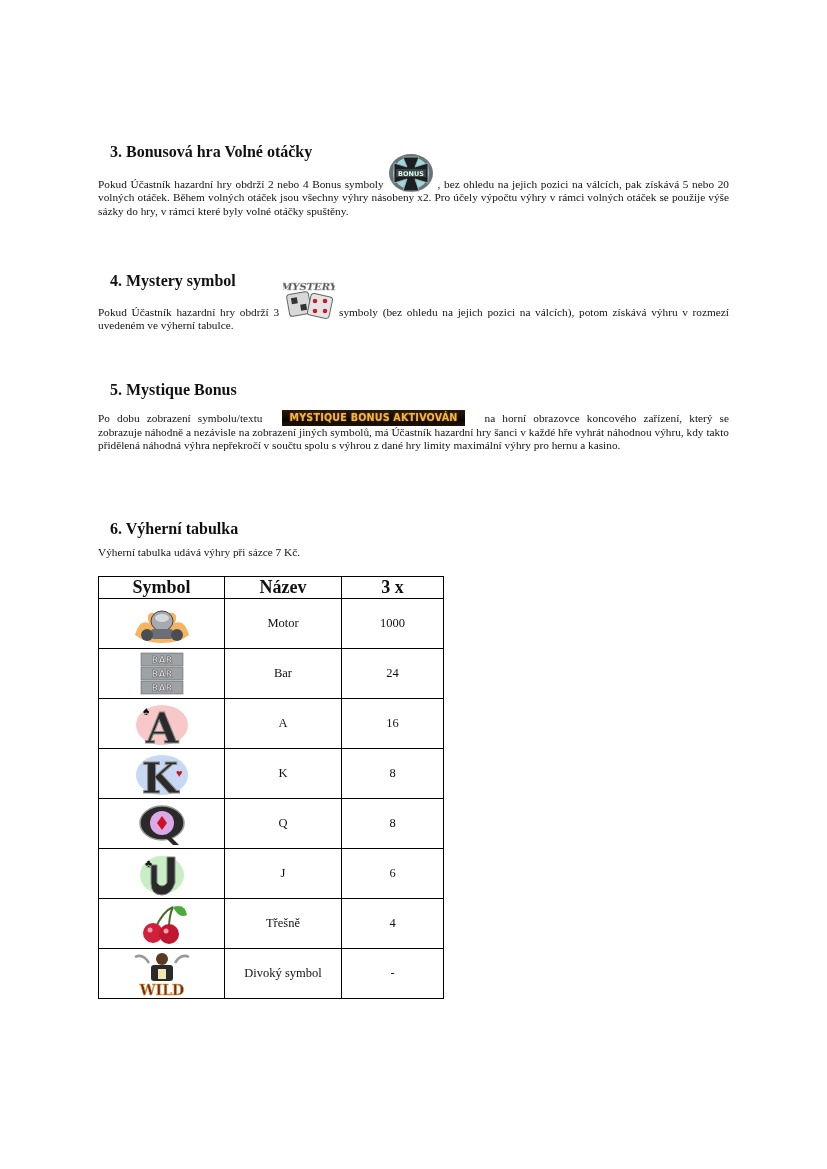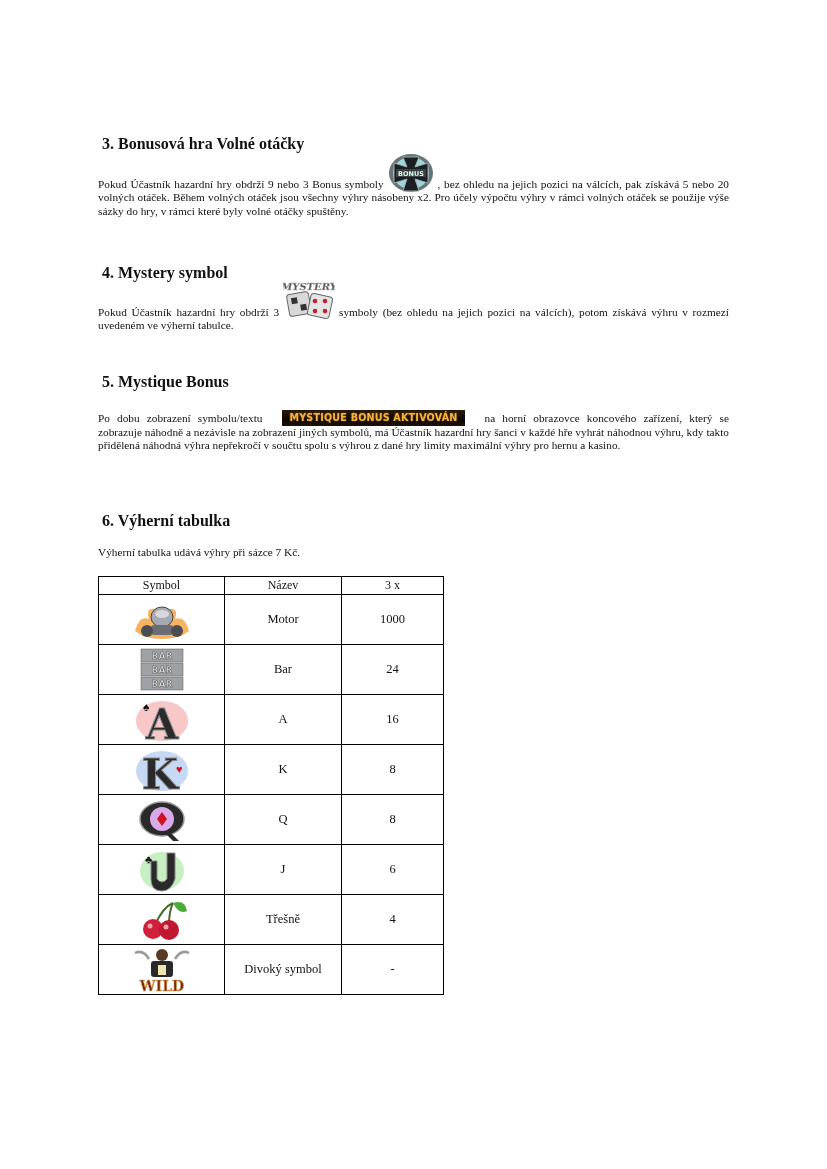--- a/index.html
+++ b/index.html
@@ -1,41 +1,41 @@
 <!DOCTYPE html>
 <html><head>
 <meta charset="utf-8">
 <style>
   html, body { margin:0; padding:0; background:#ffffff; }
   body { width:827px; height:1169px; position:relative; overflow:hidden;
          font-family:"Liberation Serif", "DejaVu Serif", serif; color:#111; }
   .page { position:absolute; left:98px; top:0; width:631px; }
-  h2 { position:absolute; left:0; margin:4px; font-size:16px; font-weight:bold; }
+  h2 { position:absolute; left:0; margin:12px; font-size:16px; font-weight:bold; }
   p { position:absolute; left:0; margin:0; width:631px; font-size:11.3px; line-height:13.4px; text-align:justify; }
   .inl { display:inline-block; vertical-align:bottom; position:relative; }
   
   .bonus-icon { width:46px; height:40px; margin:0 4px; }
   .mystery-icon { width:52px; height:42px; margin:0 4px; }
   .mystique-banner { display:inline-block; background:linear-gradient(#2a1a08,#0b0603 60%,#1e1207); color:#f1b540;
        font-family:"DejaVu Sans", sans-serif; font-weight:bold; font-size:9.6px; letter-spacing:0.2px; padding:1px 7px;
        height:14px; line-height:14px; vertical-align:1px; margin:0 20px; text-shadow:0 0 2px #a05a00; }
   table { position:absolute; left:0; top:576px; border-collapse:collapse; width:346px; }
   th, td { border:1px solid #000; text-align:center; font-size:12.5px; padding:0; }
-  th { height:17px; font-weight:normal; font-size:12px; }
+  th { height:17px; font-weight:bold; font-size:18px; }
   td { height:49px; }
   .c1 { width:125px; } .c2 { width:116px;margin-left:28px; } .c3 { width:101px; }
   .sym { width:66px; height:46px; display:block; margin:0 auto; }
 </style>
 </head>
 <body>
 
 <div class="page">
 
   <h2 style="top:131px">3. Bonusová hra Volné otáčky</h2>
-  <p style="top:178px"><span>Pokud Účastník hazardní hry obdrží 9 nebo 3 Bonus symboly</span><span class="inl" style="height:13px;"><svg class="bonus-icon" style="position:absolute;left:0;bottom:-2px" viewBox="0 0 46 40">
+  <p style="top:178px"><span>Pokud Účastník hazardní hry obdrží 2 nebo 4 Bonus symboly</span><span class="inl" style="height:13px;"><svg class="bonus-icon" style="position:absolute;left:0;bottom:-2px" viewBox="0 0 46 40">
       <ellipse cx="23" cy="20" rx="22" ry="19" fill="#6a7478"></ellipse>
       <ellipse cx="23" cy="20" rx="18" ry="16" fill="#9fd8dc"></ellipse>
       <path d="M15 4 L31 4 L27 14 L40 10 L40 30 L27 26 L31 38 L15 38 L19 26 L6 30 L6 10 L19 14 Z" fill="#1b1f22" stroke="#9aa" stroke-width="1"></path>
       <rect x="8" y="16" width="30" height="8" fill="#3a4246"></rect>
       <text x="23" y="23" font-size="6.5" fill="#dfe" text-anchor="middle" font-family="DejaVu Sans, sans-serif" font-weight="bold">BONUS</text>
     </svg><span style="display:inline-block;width:54px"></span></span><span>, bez ohledu na jejich pozici na válcích, pak získává 5 nebo 20 volných otáček. Během volných otáček jsou všechny výhry násobeny x2. Pro účely výpočtu výhry v rámci volných otáček se použije výše sázky do hry, v rámci které byly volné otáčky spuštěny.</span></p>
 
   <h2 style="top:260px">4. Mystery symbol</h2>
   <p style="top:306px"><span>Pokud Účastník hazardní hry obdrží 3</span><span class="inl" style="height:13px;"><svg class="mystery-icon" style="position:absolute;left:0;bottom:-2px" viewBox="0 0 52 42">
       <text x="26" y="11" font-size="10" fill="#555" stroke="#aaa" stroke-width="0.4" text-anchor="middle" font-family="DejaVu Serif, serif" font-weight="bold" font-style="italic">MYSTERY</text>

